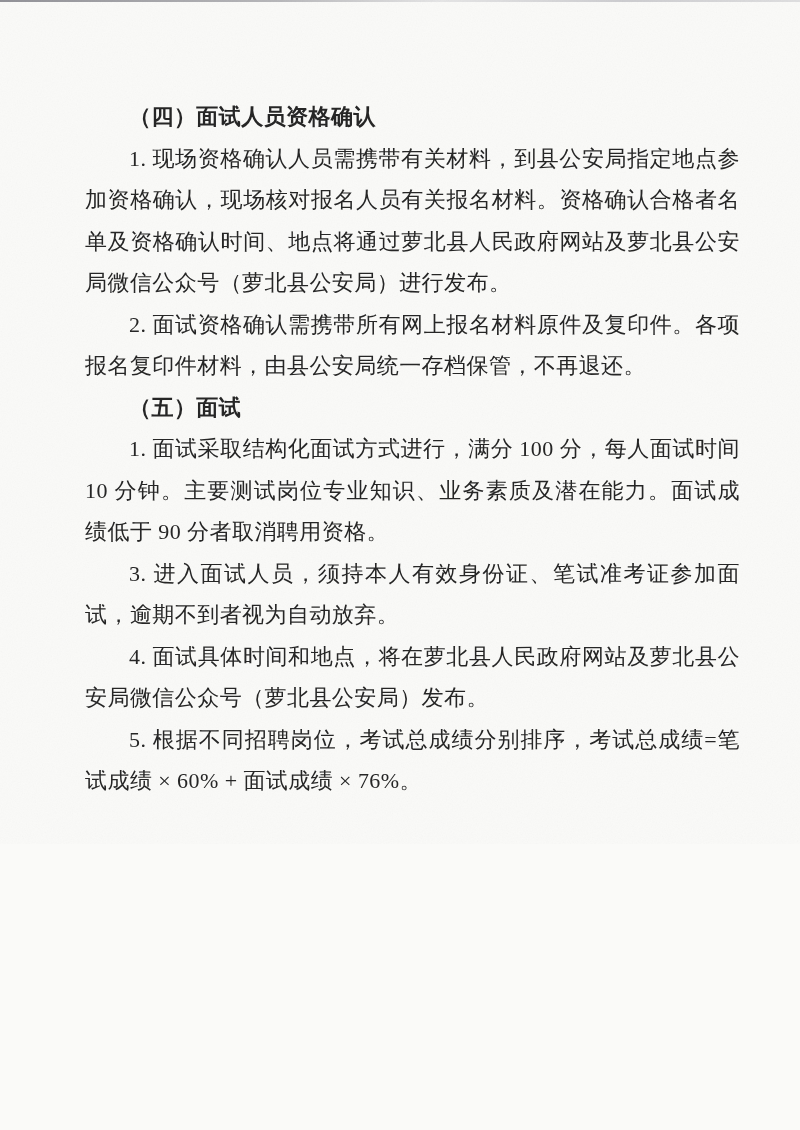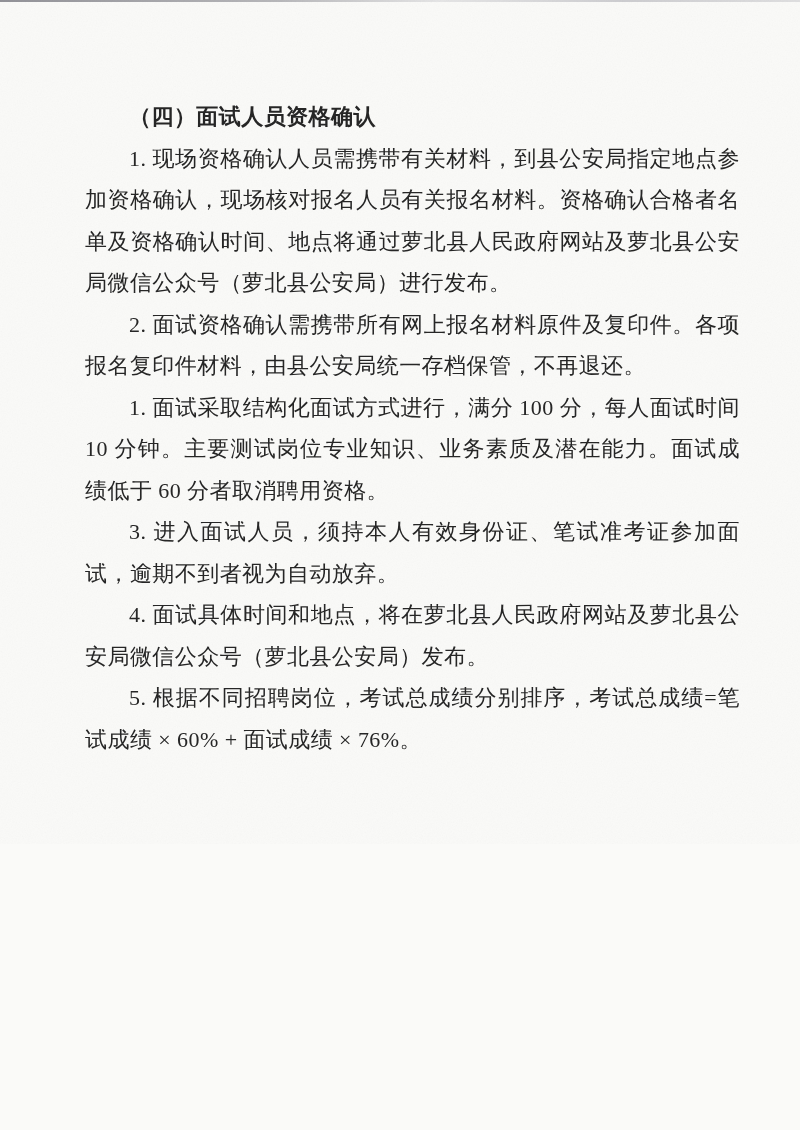--- a/index.html
+++ b/index.html
@@ -81,21 +81,22 @@
     </filter>
     <rect width="800" height="1130" filter="url(#paperNoise)"></rect>
   </svg>
 
   <div class="scan-edge"></div>
 
   <div class="content">
     <p class="heading">（四）面试人员资格确认</p>
     <p class="paragraph">1. 现场资格确认人员需携带有关材料，到县公安局指定地点参加资格确认，现场核对报名人员有关报名材料。资格确认合格者名单及资格确认时间、地点将通过萝北县人民政府网站及萝北县公安局微信公众号（萝北县公安局）进行发布。</p>
     <p class="paragraph">2. 面试资格确认需携带所有网上报名材料原件及复印件。各项报名复印件材料，由县公安局统一存档保管，不再退还。</p>
-    <p class="paragraph">1. 面试采取结构化面试方式进行，满分 100 分，每人面试时间 10 分钟。主要测试岗位专业知识、业务素质及潜在能力。面试成绩低于 60 分者取消聘用资格。</p>
+    <p class="heading">（五）面试</p>
+    <p class="paragraph">1. 面试采取结构化面试方式进行，满分 100 分，每人面试时间 10 分钟。主要测试岗位专业知识、业务素质及潜在能力。面试成绩低于 90 分者取消聘用资格。</p>
     <p class="paragraph">3. 进入面试人员，须持本人有效身份证、笔试准考证参加面试，逾期不到者视为自动放弃。</p>
     <p class="paragraph">4. 面试具体时间和地点，将在萝北县人民政府网站及萝北县公安局微信公众号（萝北县公安局）发布。</p>
     <p class="paragraph">5. 根据不同招聘岗位，考试总成绩分别排序，考试总成绩=笔试成绩 × 60% + 面试成绩 × 76%。</p>
   </div>
 
   <div class="page-number">5</div>
 
 </div>
 
 </body></html>

